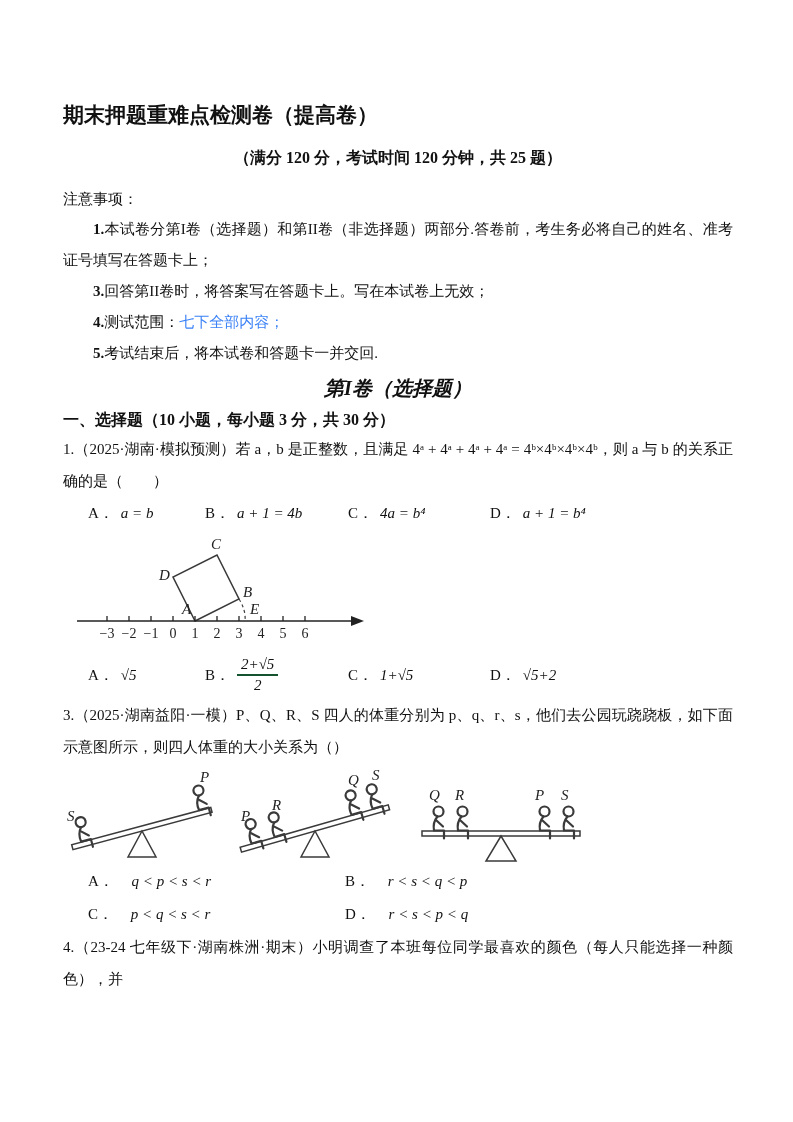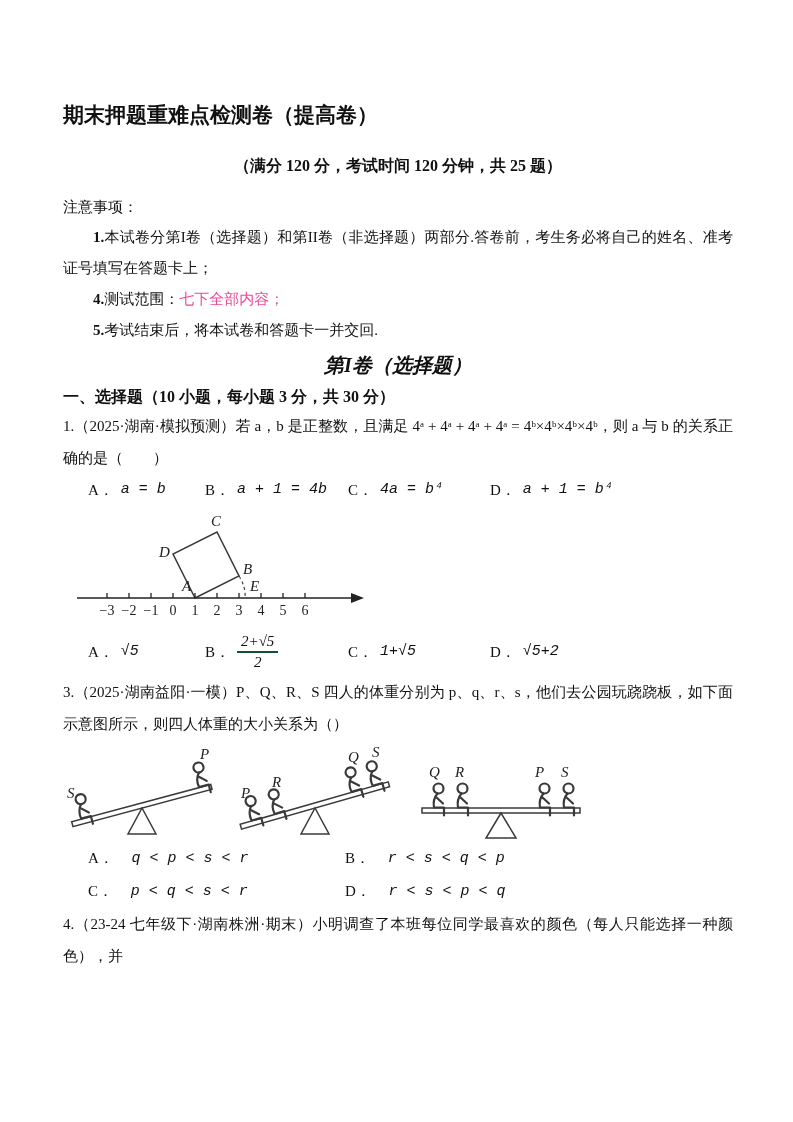--- a/index.html
+++ b/index.html
@@ -1,34 +1,34 @@
 <!DOCTYPE html>
 <html><head>
 <meta charset="utf-8">
 <style>
   html,body{margin:0;padding:0;background:#fff;}
   .page{width:793px;height:1122px;box-sizing:border-box;background:#fff;
         padding:100px 60px 0 63px;color:#111;overflow:hidden;
         font-family:"Liberation Serif","DejaVu Serif",serif;}
   .title{font-size:21px;font-weight:bold;margin:0;line-height:30px;}
-  .subtitle{font-size:16px;font-weight:bold;text-align:center;margin-top:24px;line-height:24px;}
+  .subtitle{font-size:16px;font-weight:bold;text-align:center;margin-top:16px;line-height:24px;}
   .notice{margin-top:14px;font-size:15px;}
   .notice-head{font-weight:normal;line-height:30px;}
   .nitem{margin:0;text-indent:2em;line-height:31px;text-align:justify;}
   .nnum{font-weight:bold;}
-  .red{color:#ec4899;}
+  .red{color:#3b82f6;}
   .section-title{font-size:20px;font-weight:bold;text-align:center;margin:4px 0 0;line-height:30px;font-style:italic;}
   .subheader{font-size:16px;font-weight:bold;margin-top:4px;line-height:26px;}
   .stem{margin:0;font-size:15px;line-height:32px;text-align:justify;}
   .math{font-family:"Liberation Serif","DejaVu Serif",serif;}
   .opts{font-size:15px;line-height:32px;padding-left:25px;display:flex;align-items:center;}
   .opts.tall{min-height:48px;}
   .opt{display:inline-flex;align-items:center;gap:7px;}
   .o1{width:117px;}.o2{width:143px;}.o3{width:142px;}
-  .oval{font-style:italic;font-family:Liberation Mono, monospace;}
+  .oval{font-style:italic;}
   .opts-grid{display:grid;grid-template-columns:257px auto;padding-left:25px;
              font-size:15px;line-height:33px;}
   .frac{display:inline-flex;flex-direction:column;align-items:center;line-height:1.25;
         font-style:italic;vertical-align:middle;}
   .frac .fnum{border-bottom:2px solid #14532d;padding:0 4px;}
   .figure-nl{margin:4px 0 2px 6px;}
   .seesaws{display:flex;align-items:flex-end;gap:16px;margin:6px 0 2px 0;}
   svg text{font-family:"Liberation Serif","DejaVu Serif",serif;fill:#222;}
   .flabel{font-style:italic;font-size:15px;}
   .tick-label{font-size:14px;}
@@ -47,20 +47,21 @@
 </svg>
 
 <div class="page">
 
   <h1 class="title">期末押题重难点检测卷（提高卷）</h1>
   <div class="subtitle">（满分 120 分，考试时间 120 分钟，共 25 题）</div>
 
   <div class="notice">
     <div class="notice-head">注意事项：</div>
     <p class="nitem"><b class="nnum">1.</b><span>本试卷分第I卷（选择题）和第II卷（非选择题）两部分.答卷前，考生务必将自己的姓名、准考证号填写在答题卡上；</span></p>
+    <p class="nitem"><b class="nnum">3.</b><span>回答第II卷时，将答案写在答题卡上。写在本试卷上无效；</span></p>
     <p class="nitem"><b class="nnum">4.</b><span>测试范围：</span><span class="red">七下全部内容；</span></p>
     <p class="nitem"><b class="nnum">5.</b><span>考试结束后，将本试卷和答题卡一并交回.</span></p>
   </div>
 
   <h2 class="section-title">第I卷（选择题）</h2>
   <div class="subheader">一、选择题（10 小题，每小题 3 分，共 30 分）</div>
 
   <p class="stem"><span>1.（2025·湖南·模拟预测）若 a，b 是正整数，且满足 </span><span class="math">4ᵃ + 4ᵃ + 4ᵃ + 4ᵃ = 4ᵇ×4ᵇ×4ᵇ×4ᵇ</span><span>，则 a 与 b 的关系正确的是（　　）</span></p>
   <div class="opts">
     <span class="opt o1">

